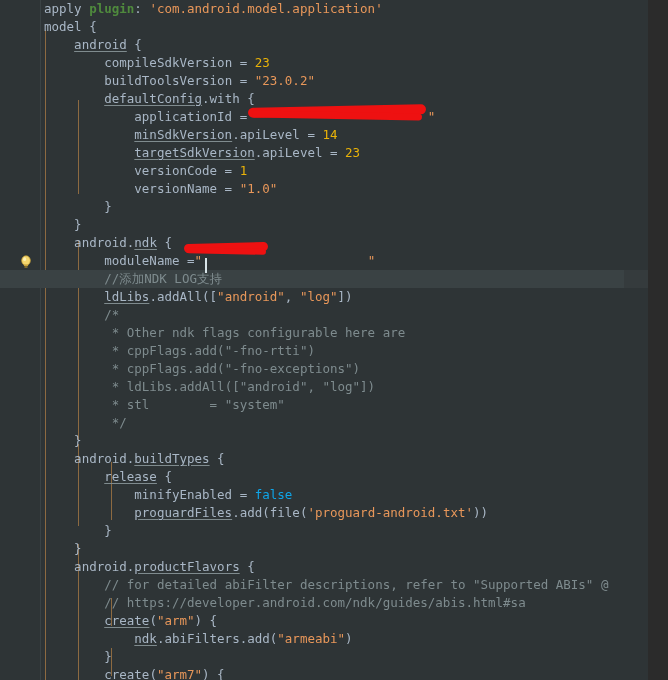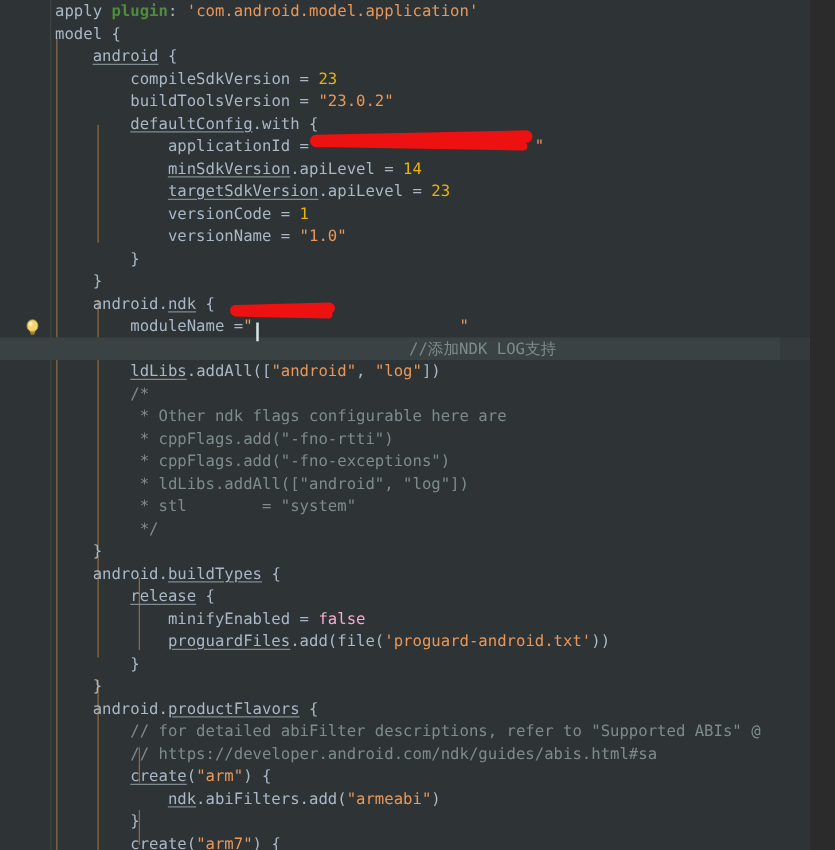--- a/index.html
+++ b/index.html
@@ -55,21 +55,20 @@
   }
   .line {
     position: relative;
     height: 18px;
     padding-left: 44px;
     white-space: pre;
   }
   .line.current {
     background: #353b3d;
     box-shadow: 0 0 0 0 transparent;
-    text-align: center;
   }
 
   
   .curline-strip {
     position: absolute;
     left: 0;
     width: 668px;
     height: 18px;
     background: #3a4244;
     z-index: 1;
@@ -84,21 +83,21 @@
   .vguide.orange { background: #8d6a41; }
   .vguide.grey   { background: #41494b; }
 
   
   .t-def     { color: #a9b7c6; }
   .t-str     { color: #e8975a; }
   .t-num     { color: #eab308; }
   .t-cmt     { color: #7e8b8e; }
   .t-fn      { color: #a9b7c6; text-decoration: underline; text-decoration-color: #7f8b8e; text-underline-offset: 2px; }
   .t-plugin  { color: #4f8a3d; font-weight: bold; }
-  .t-false   { color: #f9a8d4; }
+  .t-false   { color: #0ea5e9; }
 
   
   .redact {
     position: absolute;
     background: #ee1111;
     border-radius: 5px;
     z-index: 7;
   }
   .redact.r1 {
     left: 248px; top: 106px;

